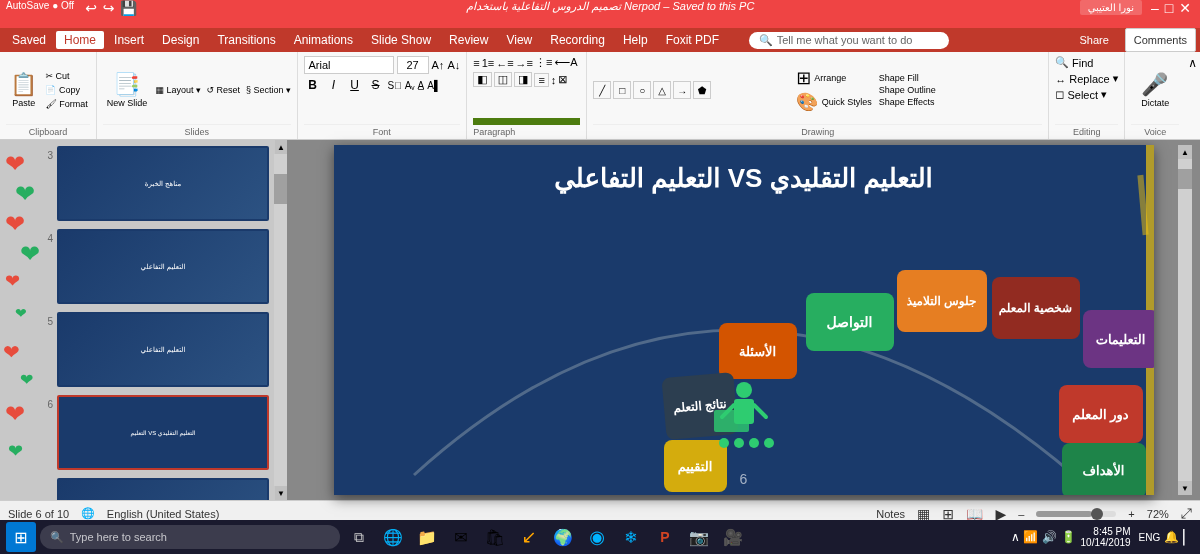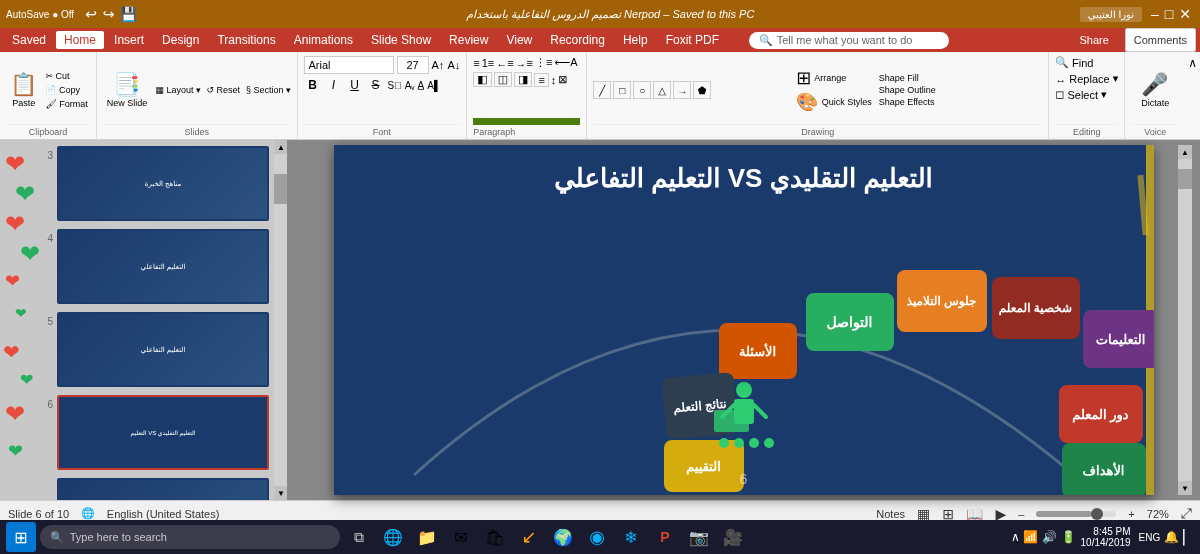--- a/index.html
+++ b/index.html
@@ -222,24 +222,24 @@
       border: 1px solid #ccc;
       padding: 4px 8px;
       font-size: 11px;
       border-radius: 2px;
       cursor: pointer;
       height: 24px;
     }
 
     #ribbon-top-bar {
       height: 28px;
-      background: #a16207;
-      display: flex;
-      align-items: center;
-      padding: 8px 6px;
+      background: #ef4444;
+      display: flex;
+      align-items: flex-start;
+      padding: 0 6px;
     }
     .autosave-label { color: white; font-size: 10px; margin-right: 8px; }
     .undo-btn { color: white; font-size: 14px; cursor: pointer; padding: 0 3px; }
     .qat-title { flex: 1; text-align: center; color: white; font-size: 11px; font-style: italic; }
     .user-btn { color: white; font-size: 10px; background: rgba(255,255,255,0.2); padding: 2px 8px; border-radius: 2px; margin-right: 6px; cursor: pointer; }
 
     .slide-number-badge {
       position: absolute;
       bottom: 8px;
       left: 50%;
@@ -508,21 +508,21 @@
       <div style="position:absolute;top:125px;left:563px;width:90px;height:62px;background:#e67e22;border-radius:8px;display:flex;align-items:center;justify-content:center;color:white;font-size:12px;font-weight:bold;direction:rtl;text-align:center;padding:4px;">جلوس التلاميذ</div>
 
       <div style="position:absolute;top:132px;left:658px;width:88px;height:62px;background:#922b21;border-radius:8px;display:flex;align-items:center;justify-content:center;color:white;font-size:12px;font-weight:bold;direction:rtl;text-align:center;padding:4px;">شخصية المعلم</div>
 
       <div style="position:absolute;top:165px;left:749px;width:76px;height:58px;background:#6c3483;border-radius:8px;display:flex;align-items:center;justify-content:center;color:white;font-size:13px;font-weight:bold;direction:rtl;">التعليمات</div>
 
       <div style="position:absolute;top:178px;left:385px;width:78px;height:56px;background:#d35400;border-radius:8px;display:flex;align-items:center;justify-content:center;color:white;font-size:13px;font-weight:bold;direction:rtl;">الأسئلة</div>
 
       <div style="position:absolute;top:230px;left:330px;width:72px;height:62px;background:#2c3e50;border-radius:8px;display:flex;align-items:center;justify-content:center;color:white;font-size:12px;font-weight:bold;direction:rtl;text-align:center;padding:2px;transform:rotate(-5deg);">نتائج التعلم</div>
 
-      <div style="position:absolute;top:295px;left:330px;width:80px;height:52px;background:#d4ac0d;border-radius:8px;display:flex;align-items:center;justify-content:center;color:white;font-size:13px;font-weight:bold;direction:rtl;">التقييم</div>
+      <div style="position:absolute;top:295px;left:330px;width:63px;height:52px;background:#d4ac0d;border-radius:8px;display:flex;align-items:center;justify-content:center;color:white;font-size:13px;font-weight:bold;direction:rtl;">التقييم</div>
 
       <div style="position:absolute;top:240px;left:725px;width:84px;height:58px;background:#c0392b;border-radius:8px;display:flex;align-items:center;justify-content:center;color:white;font-size:13px;font-weight:bold;direction:rtl;text-align:center;padding:2px;">دور المعلم</div>
 
       <div style="position:absolute;top:298px;left:728px;width:84px;height:55px;background:#1e8449;border-radius:8px;display:flex;align-items:center;justify-content:center;color:white;font-size:13px;font-weight:bold;direction:rtl;">الأهداف</div>
 
       <svg style="position:absolute;bottom:40px;left:50%;transform:translateX(-50%);" width="80" height="80" viewBox="0 0 80 80">
 
         <circle cx="40" cy="15" r="8" fill="#2ecc71"></circle>
         <rect x="30" y="24" width="20" height="25" rx="3" fill="#2ecc71"></rect>
         <line x1="30" y1="30" x2="18" y2="42" stroke="#2ecc71" stroke-width="4" stroke-linecap="round"></line>

